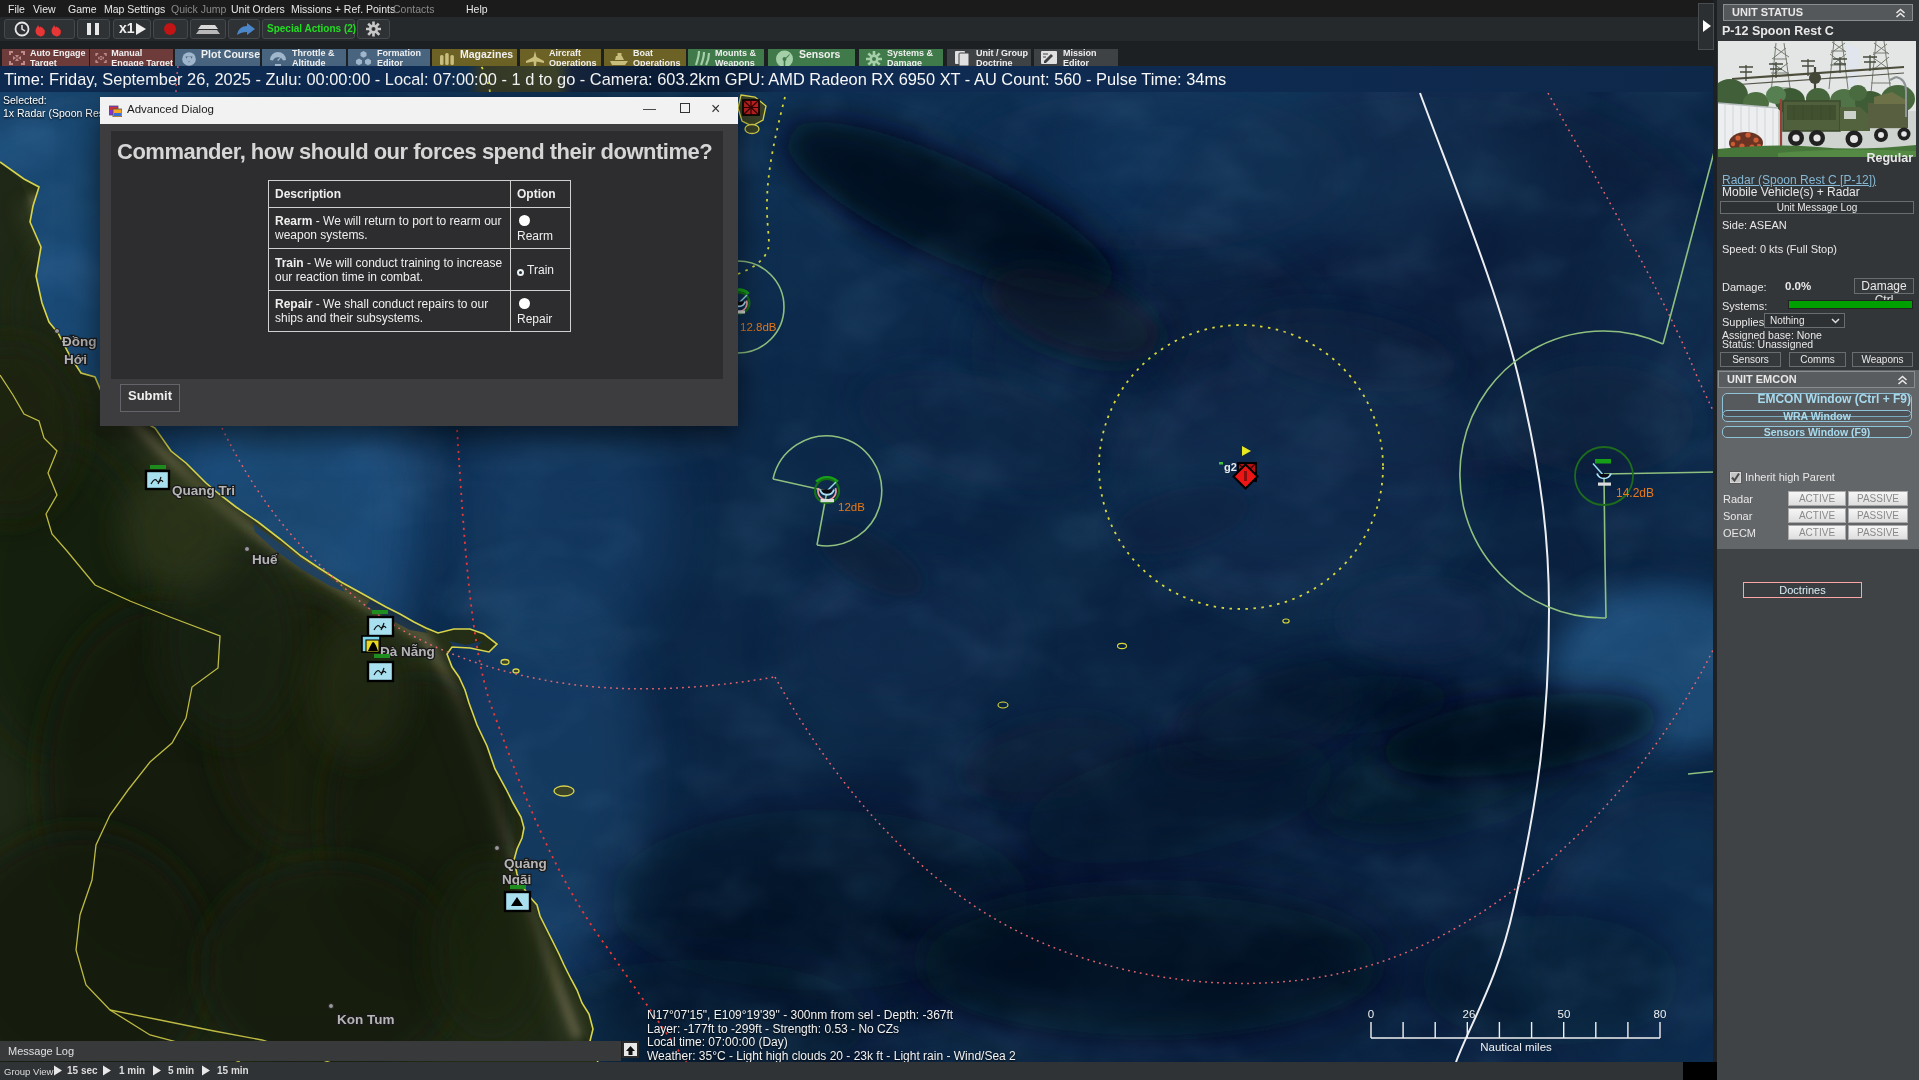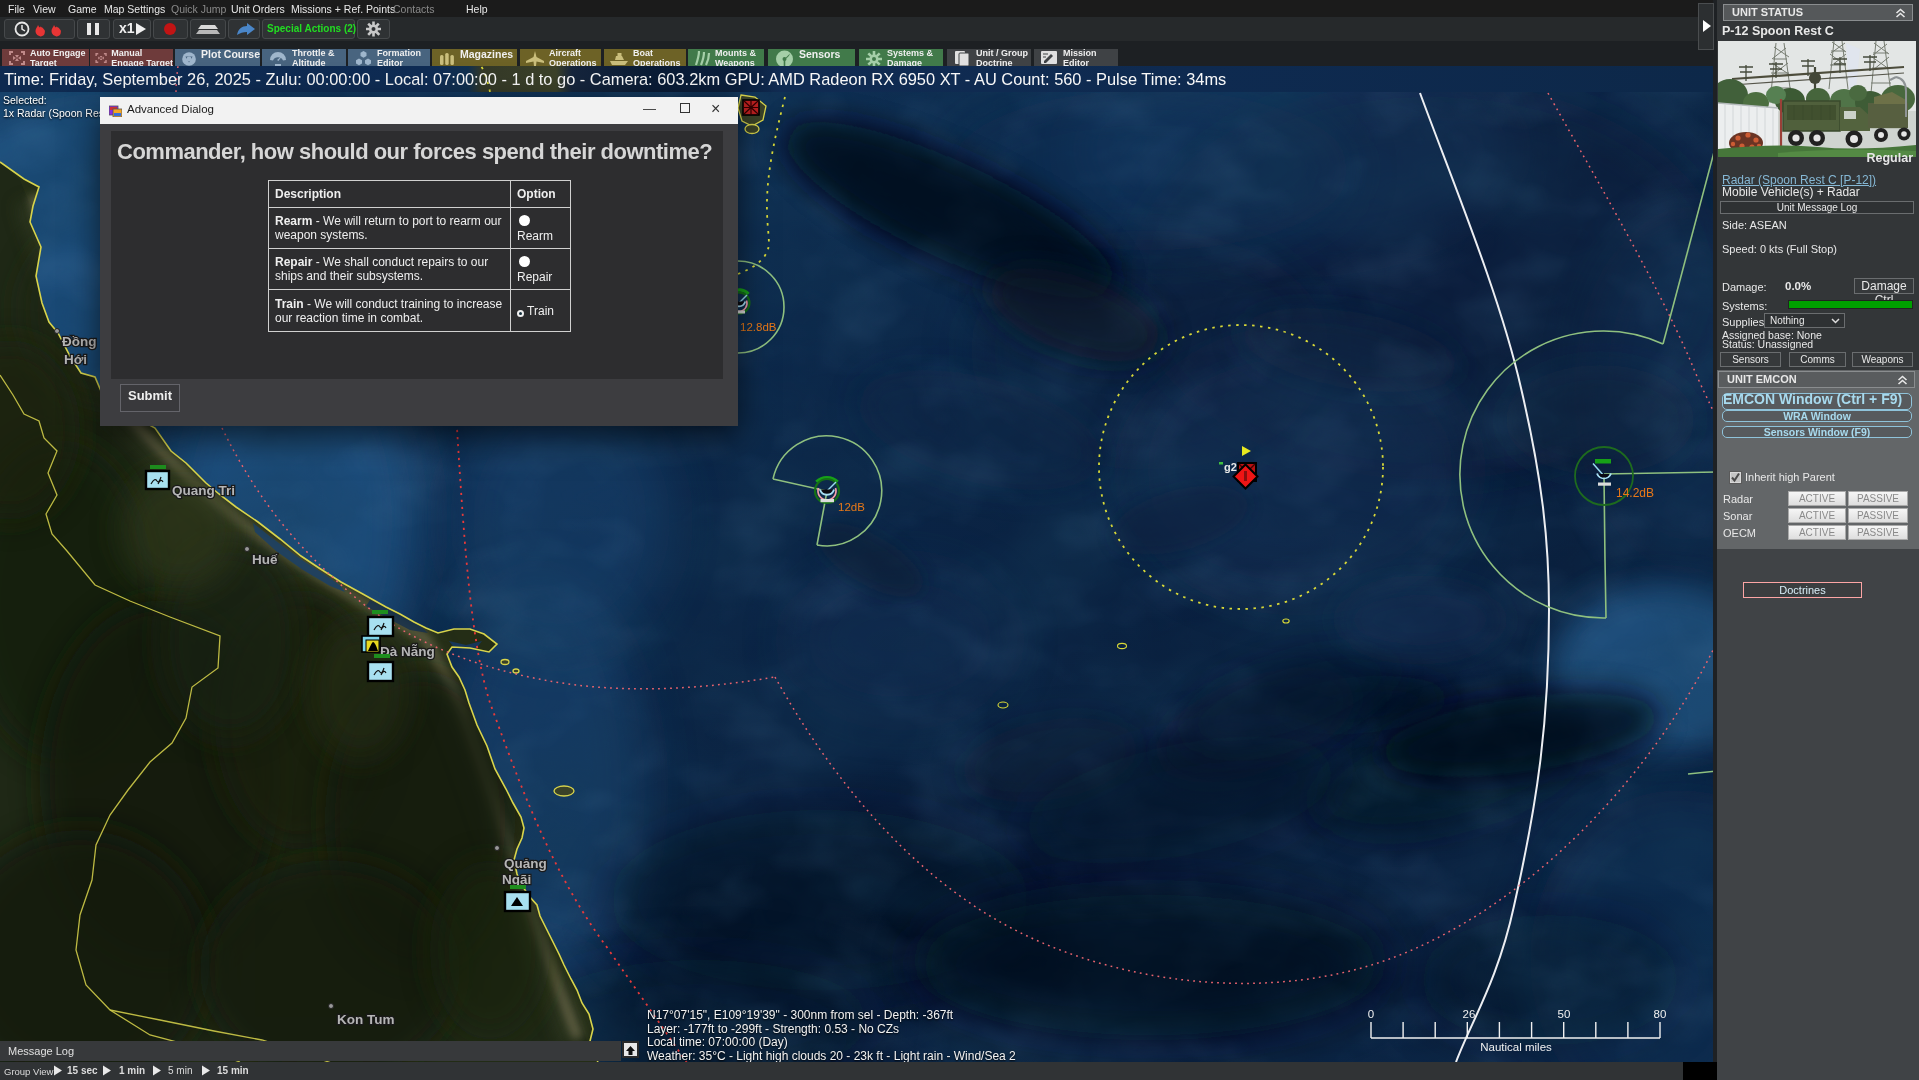--- a/index.html
+++ b/index.html
@@ -437,27 +437,27 @@
 <table style="position:absolute;left:157px;top:49px;border-collapse:collapse;color:#efefef;font-size:12px;table-layout:fixed;width:303px" cellspacing="0">
 <tbody>
           <tr style="height:27px">
             <td style="border:1px solid #d0d0d0;width:242px;padding:0 6px;font-weight:bold">Description</td>
             <td style="border:1px solid #d0d0d0;padding:0 6px;font-weight:bold">Option</td>
           </tr>
 <tr style="height:41px">
             <td style="border:1px solid #d0d0d0;padding:2px 6px"><b>Rearm</b> - We will return to port to rearm our weapon systems.</td>
             <td style="border:1px solid #d0d0d0;padding:2px 6px"><span style="display:inline-block;width:11px;height:11px;border-radius:50%;background:#fff;margin:2px 0 0 2px"></span><br>Rearm</td>
           </tr>
+<tr style="height:42px">
+            <td style="border:1px solid #d0d0d0;padding:2px 6px"><b>Train</b> - We will conduct training to increase our reaction time in combat.</td>
+            <td style="border:1px solid #d0d0d0;padding:2px 6px"><span style="display:inline-block;width:7px;height:7px;border-radius:50%;background:#16303e;border:2.5px solid #f0f0f0;vertical-align:-2px"></span> Train</td>
+          </tr>
 <tr style="height:41px">
             <td style="border:1px solid #d0d0d0;padding:2px 6px"><b>Repair</b> - We shall conduct repairs to our ships and their subsystems.</td>
             <td style="border:1px solid #d0d0d0;padding:2px 6px"><span style="display:inline-block;width:11px;height:11px;border-radius:50%;background:#fff;margin:2px 0 0 2px"></span><br>Repair</td>
-          </tr>
-<tr style="height:42px">
-            <td style="border:1px solid #d0d0d0;padding:2px 6px"><b>Train</b> - We will conduct training to increase our reaction time in combat.</td>
-            <td style="border:1px solid #d0d0d0;padding:2px 6px"><span style="display:inline-block;width:7px;height:7px;border-radius:50%;background:#16303e;border:2.5px solid #f0f0f0;vertical-align:-2px"></span> Train</td>
           </tr>
 </tbody>
       </table>
 </div>
 <div class="abs" style="left:20px;top:287px;width:60px;height:28px;background:#39393c;border:1px solid #64646a;color:#efefef;font-size:13px;font-weight:bold;text-align:center;line-height:22px">Submit</div>
 
 </div>
 <div class="abs" style="left:1713px;top:0;width:4px;height:1062px;background:#1e2124;z-index:19"></div>
 <div class="abs" id="sidebar" style="left:1717px;top:0;width:202px;height:1080px;background:#404346;z-index:20;color:#e8e8e8">
 <div class="abs" style="left:0;top:0;width:202px;height:370px;background:#333638"></div>
@@ -560,21 +560,21 @@
 <div class="abs" style="left:5px;top:338px;font-size:10.5px">Status: Unassigned</div>
 <div class="abs" style="left:3px;top:352px;width:61px;height:15px;background:#36393b;border:1px solid #6a6d6f;font-size:10px;text-align:center;line-height:13px">Sensors</div>
 <div class="abs" style="left:72px;top:352px;width:57px;height:15px;background:#36393b;border:1px solid #6a6d6f;font-size:10px;text-align:center;line-height:13px">Comms</div>
 <div class="abs" style="left:135px;top:352px;width:61px;height:15px;background:#36393b;border:1px solid #6a6d6f;font-size:10px;text-align:center;line-height:13px">Weapons</div>
 <div class="abs" style="left:1px;top:371px;width:197px;height:17px;background:#595c5e;border:1px solid #8a8d8f;font-size:11px;font-weight:bold;line-height:15px;padding-left:8px">UNIT EMCON<svg style="position:absolute;right:6px;top:3px" width="11" height="10" viewBox="0 0 11 10">
         <g fill="none" stroke="#e8e8e8" stroke-width="1.6">
           <path d="M1.5 5 L5.5 1.5 L9.5 5"></path>
           <path d="M1.5 9 L5.5 5.5 L9.5 9"></path>
         </g>
       </svg></div>
-<div class="abs" style="left:5px;top:393px;width:190px;height:17px;border:1px solid #8fc3da;border-radius:5px;background:rgba(20,30,35,0.15);font-size:14px;font-weight:bold;color:#a8daee;text-align:left;line-height:11px">EMCON Window (Ctrl + F9)</div>
+<div class="abs" style="left:5px;top:393px;width:190px;height:24px;border:1px solid #8fc3da;border-radius:5px;background:rgba(20,30,35,0.15);font-size:12px;font-weight:bold;color:#a8daee;text-align:right;line-height:11px">EMCON Window (Ctrl + F9)</div>
 <div class="abs" style="left:5px;top:410px;width:190px;height:12px;border:1px solid #8fc3da;border-radius:5px;background:rgba(20,30,35,0.15);font-size:10.5px;font-weight:bold;color:#a8daee;text-align:center;line-height:10px">WRA Window</div>
 <div class="abs" style="left:5px;top:426px;width:190px;height:12px;border:1px solid #8fc3da;border-radius:5px;background:rgba(20,30,35,0.15);font-size:10.5px;font-weight:bold;color:#a8daee;text-align:center;line-height:10px">Sensors Window (F9)</div>
 <svg class="abs" style="left:12px;top:471px" width="13" height="13" viewBox="0 0 13 13">
       <rect x="0.5" y="0.5" width="12" height="12" fill="#d8d8d8" stroke="#5a5a5a"></rect>
       <rect x="2" y="2" width="9" height="9" fill="#c4c4c4"></rect>
       <path d="M3 6.5 L5.5 9.5 L10 2.5" stroke="#4a4a4a" stroke-width="2" fill="none"></path>
     </svg>
 <div class="abs" style="left:28px;top:471px;font-size:11px">Inherit high Parent</div>
 <div class="abs" style="left:6px;top:493px;font-size:11px">Radar</div>
 <div class="abs" style="left:6px;top:510px;font-size:11px">Sonar</div>
@@ -602,18 +602,18 @@
       <path d="M2 0.5l8 5-8 5z" fill="#e8e8e8"></path>
     </svg>
 <span class="abs" style="left:67px;top:3px;font-weight:bold">15 sec</span>
 <svg class="abs" style="left:101px;top:3px" width="11" height="11">
       <path d="M2 0.5l8 5-8 5z" fill="#e8e8e8"></path>
     </svg>
 <span class="abs" style="left:119px;top:3px;font-weight:bold">1 min</span>
 <svg class="abs" style="left:151px;top:3px" width="11" height="11">
       <path d="M2 0.5l8 5-8 5z" fill="#e8e8e8"></path>
     </svg>
-<span class="abs" style="left:168px;top:3px;font-weight:normal">5 min</span>
+<span class="abs" style="left:168px;top:3px;font-weight:bold">5 min</span>
 <svg class="abs" style="left:200px;top:3px" width="11" height="11">
       <path d="M2 0.5l8 5-8 5z" fill="#e8e8e8"></path>
     </svg>
 <span class="abs" style="left:217px;top:3px;font-weight:bold">15 min</span>
 </div>
 
 </body></html>

